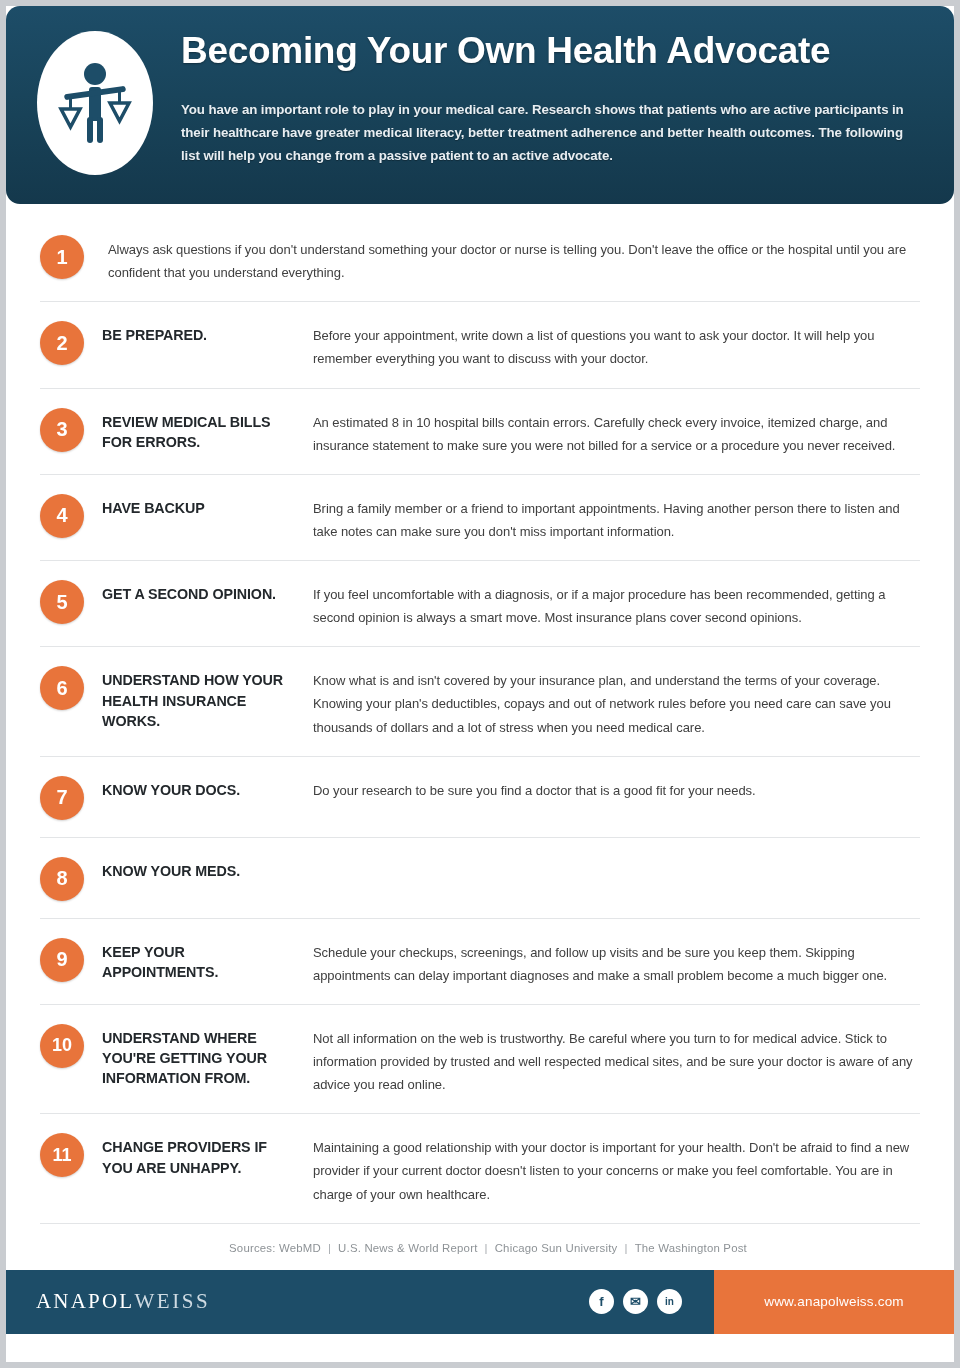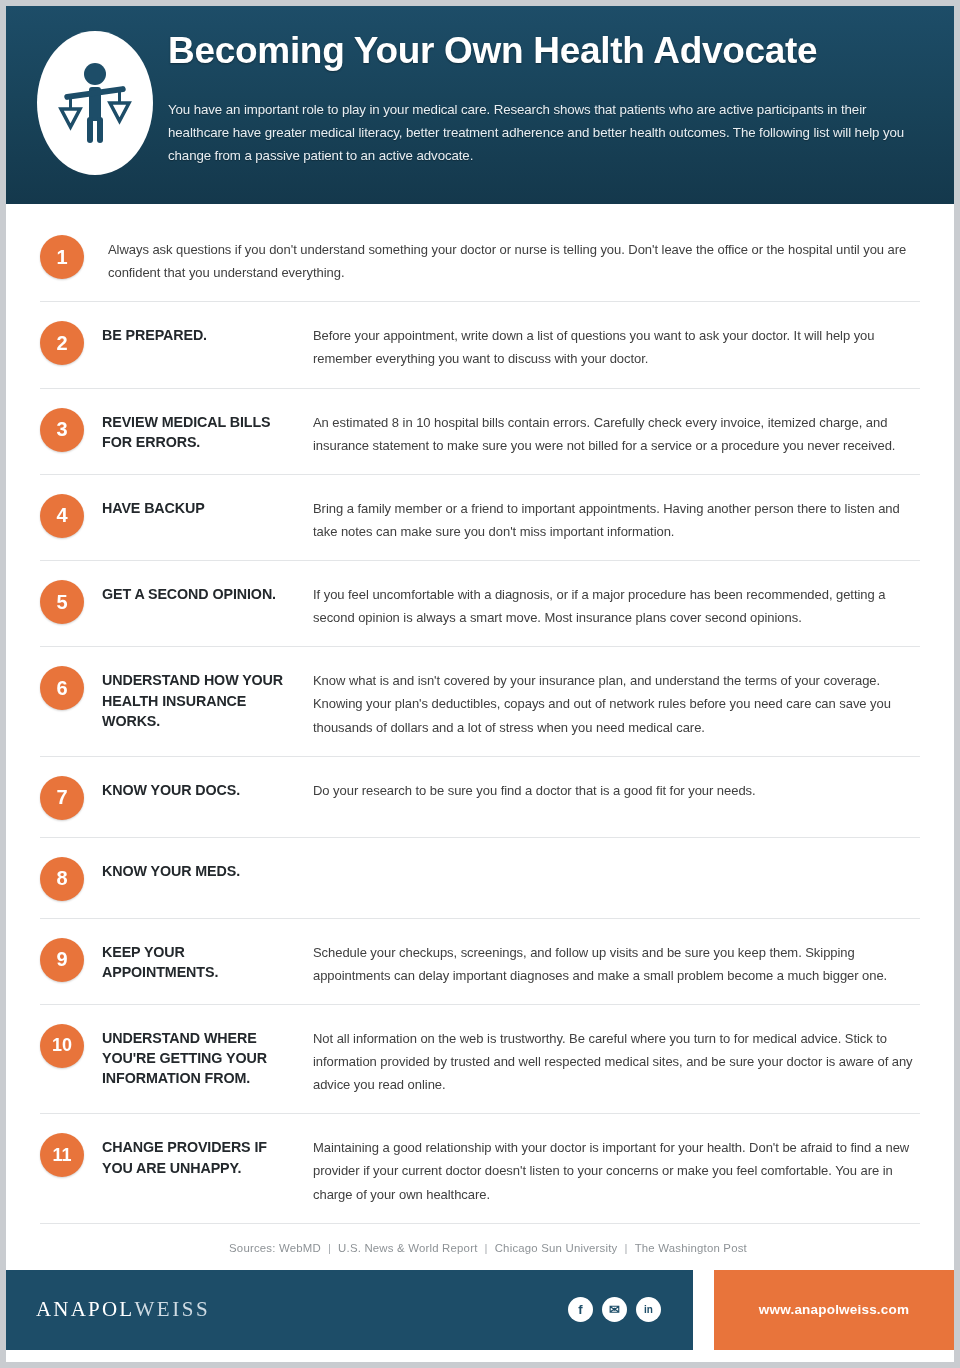--- a/index.html
+++ b/index.html
@@ -23,22 +23,23 @@
     border-bottom: 6px solid #c9ccd0;
   }
 
   
   .header {
     position: relative;
     background: linear-gradient(180deg, #1d4d68 0%, #184258 55%, #14384c 100%);
     padding: 22px 30px 26px 30px;
     display: flex;
     align-items: flex-start;
-    gap: 14px;
+    gap: 27px;
     min-height: 186px;
+    border-radius: 14px;
   }
 
   .header-badge {
     flex: 0 0 auto;
     width: 118px;
     height: 150px;
     display: flex;
     align-items: center;
     justify-content: center;
   }
@@ -60,21 +61,21 @@
     font-weight: bold;
     letter-spacing: -0.3px;
     line-height: 1.05;
     margin-bottom: 16px;
     text-shadow: 0 1px 2px rgba(0,0,0,0.35);
   }
 
   .header-sub {
     color: #e8eef2;
     font-size: 13.3px;
-    font-weight: normal;
+    font-weight: bold;
     line-height: 1.72;
     letter-spacing: -0.1px;
     text-shadow: 0 1px 1px rgba(0,0,0,0.3);
     margin-top: 28px;
   }
 
   
   .list {
     padding: 12px 34px 0 34px;
   }
@@ -135,23 +136,22 @@
     color: #8d9296;
     font-size: 11.4px;
     letter-spacing: 0.2px;
     padding: 18px 4px 16px 20px;
   }
   .sources .sep { padding: 0 7px; color: #a8adb1; }
 
   
   .footer {
     display: flex;
-    height: 80px;
+    height: 64px;
     align-items: stretch;
-    gap: 21px;
   }
   .footer-left {
     flex: 1 1 auto;
     background: #1d4d68;
     display: flex;
     align-items: center;
     justify-content: space-between;
     padding: 0 32px 0 30px;
   }
   .footer-logo {
@@ -172,21 +172,21 @@
   }
 
   .footer-right {
     flex: 0 0 240px;
     background: #e8743b;
     display: flex;
     align-items: center;
     justify-content: center;
     color: #ffffff;
     font-size: 13.5px;
-    font-weight: bold;
+    font-weight: normal;
     letter-spacing: 0.2px;
   }
 </style>
 </head>
 <body>
 
 <div class="page">
 
   <div class="header">
     <div class="header-badge">

